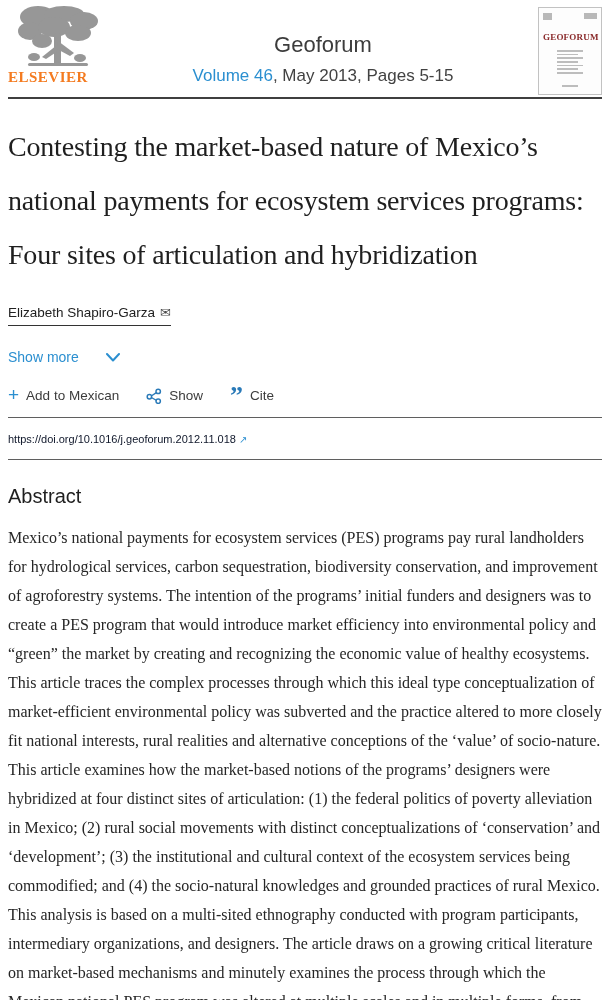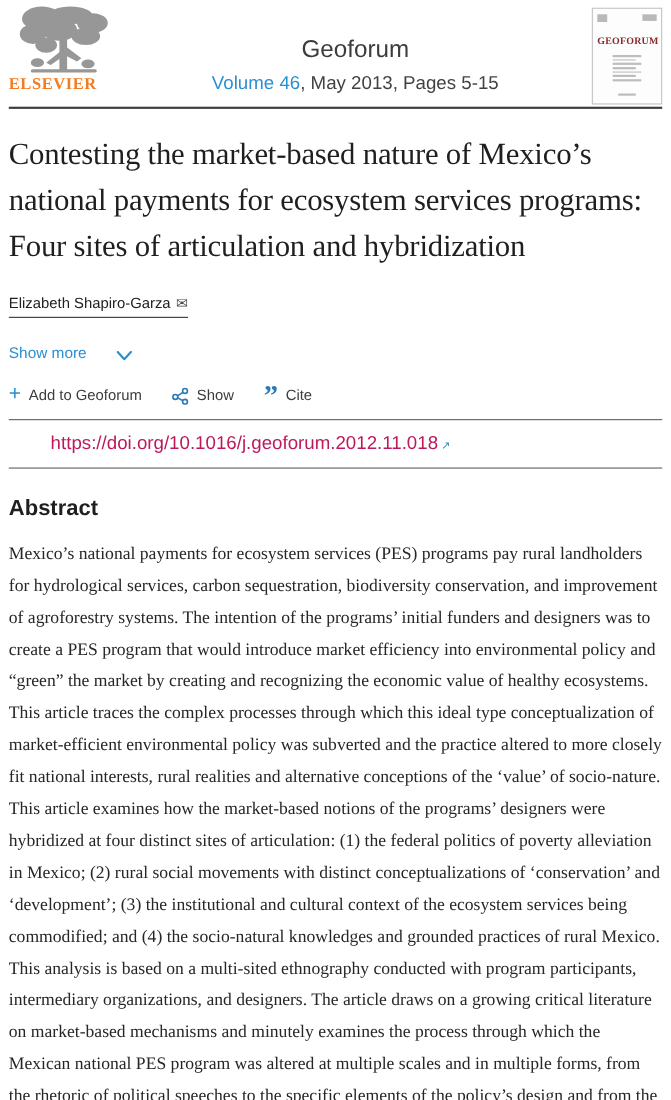--- a/index.html
+++ b/index.html
@@ -43,50 +43,50 @@
                     width: 16px; height: 2px; background: #bdbdbd; }
 
   .rule-dark { border: 0; border-top: 2px solid #3f3f3f; margin: 0; }
   .rule-thin { border: 0; border-top: 1px solid #5f5f5f; margin: 0; }
 
   
   .article-title {
     font-family: "Liberation Serif", serif;
     font-weight: 500;
     font-size: 28px;
-    line-height: 42px;
+    line-height: 54px;
     color: #1f1f1f;
     margin-top: 21px;
     letter-spacing: -0.2px;
   }
   .author-row { margin-top: 21px; }
   .author-chip { display: inline-flex; align-items: center; gap: 5px; cursor: pointer;
                  border-bottom: 1.5px solid #333; padding-bottom: 5px;
                  font-size: 13.5px; color: #212121; text-align: right; }
   .envelope { font-size: 13px; color: #4a4a4a; line-height: 1; }
 
-  .show-more { display: inline-flex; align-items: flex-end; gap: 27px; margin-top: 23px;
+  .show-more { display: inline-flex; align-items: center; gap: 27px; margin-top: 23px;
                font-size: 14px; color: #2b8fd0; cursor: pointer; }
 
   
   .toolbar { display: flex; align-items: center; gap: 27px; margin-top: 21px; margin-bottom: 13px; }
   .tool-btn { display: inline-flex; align-items: center; gap: 7px; font-size: 13.5px;
               color: #3c3c3c; cursor: pointer; background: none; border: none;
               font-family: "Liberation Sans", sans-serif; }
   .plus-glyph { color: #2b8fd0; font-size: 19px; font-weight: 400; line-height: 1; margin-top: -2px; }
   .quote-glyph { color: #2a7ab8; font-family: "Liberation Serif", serif; font-weight: bold;
                  font-size: 26px; line-height: 0.5; height: 13px; display: inline-block; }
 
   
   .doi-row { display: flex; justify-content: space-between; align-items: center; padding: 11px 0 12px; }
-  .link { color: #be185d; text-decoration: none; font-size: 17px; cursor: pointer; margin-left: 38px; }
+  .link { color: #0f172a; text-decoration: none; font-size: 11px; cursor: pointer; }
   .ext-arrow { font-size: 10px; color: #2b8fd0; margin-left: 3px; }
 
   
-  .abstract-heading { font-size: 20px; font-weight: bold; color: #1f1f1f; margin-top: 25px;
+  .abstract-heading { font-size: 20px; font-weight: normal; color: #1f1f1f; margin-top: 25px;
                       font-family: "Liberation Sans", sans-serif; }
   .abstract-text {
     font-family: "Liberation Serif", serif;
     font-size: 16px;
     line-height: 29px;
     color: #262626;
     margin-top: 15px;
     text-align: left;
   }
 </style>
@@ -161,21 +161,21 @@
     <span>Show more</span>
     <svg width="14" height="9" viewBox="0 0 14 9">
       <polyline points="1,1 7,7.5 13,1" fill="none" stroke="#2b8fd0" stroke-width="2" stroke-linecap="round" stroke-linejoin="round"></polyline>
     </svg>
   </div>
 
   
   <div class="toolbar">
     <button class="tool-btn">
       <span class="plus-glyph">+</span>
-      <span>Add to Geoforum</span>
+      <span>Add to Mexican</span>
     </button>
     <button class="tool-btn">
       <svg width="16" height="16" viewBox="0 0 16 16">
         <g stroke="#2a7ab8" stroke-width="1.4" fill="none">
           <line x1="4.5" y1="8.5" x2="11.5" y2="3.8"></line>
           <line x1="4.5" y1="9" x2="11.5" y2="13"></line>
         </g>
         <g fill="#ffffff" stroke="#2a7ab8" stroke-width="1.5">
           <circle cx="3.4" cy="8.8" r="2.2"></circle>
           <circle cx="12.2" cy="3.4" r="2.2"></circle>

